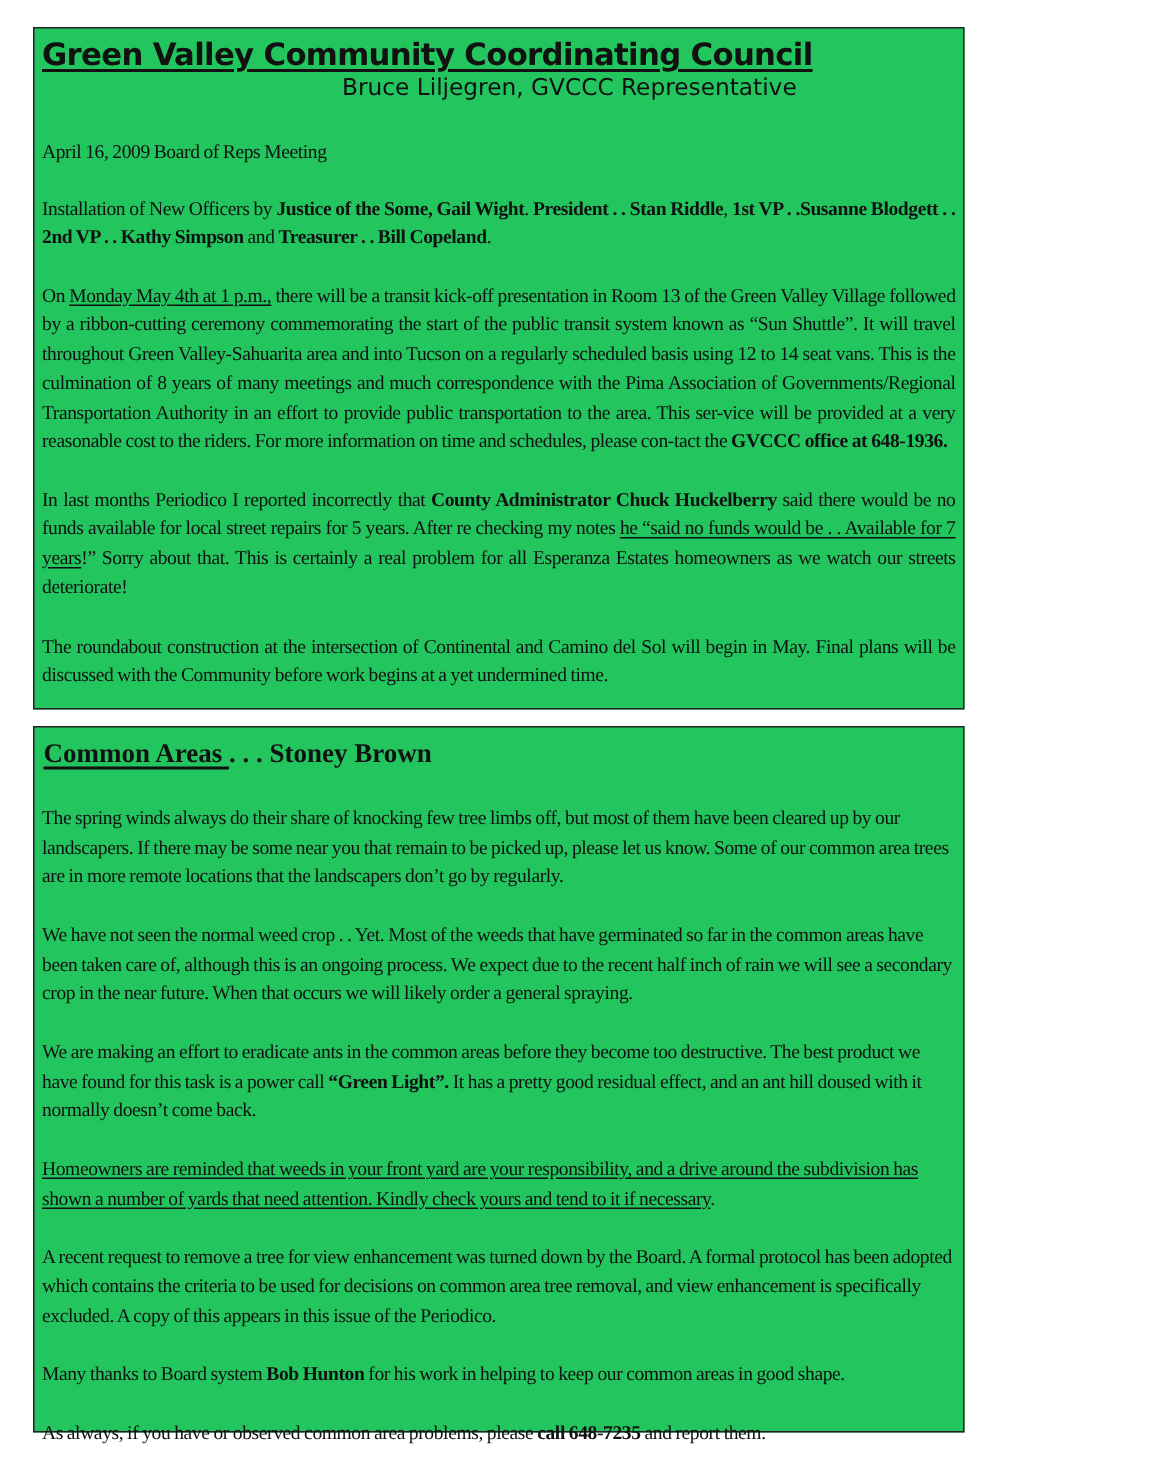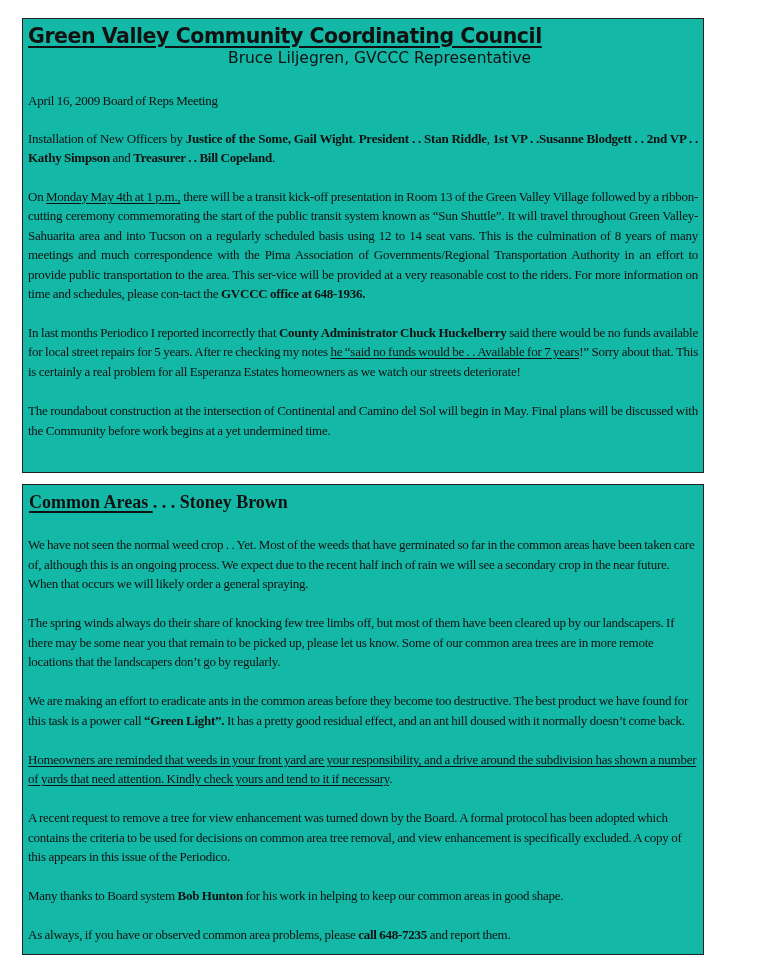--- a/index.html
+++ b/index.html
@@ -11,24 +11,24 @@
       width: 781px;
       height: 977px;
       position: relative;
       overflow: hidden;
       color: #111111;
       font-family: "Liberation Serif", serif;
     }
     .box {
       position: absolute;
       left: 22px;
-      width: 682px;
+      width: 621px;
       border: 1.5px solid #222222;
       box-sizing: border-box;
-      background: #14b8a6;
+      background: #22c55e;
     }
     #box1 { top: 18px; height: 455px; }
     #box2 { top: 484px; height: 471px; }
 
     .council-title {
       position: absolute;
       left: 5px;
       top: 5px;
       margin: 0;
       font-family: "DejaVu Sans", sans-serif;
@@ -104,21 +104,21 @@
     <p class="p-funds"><span>In last months Periodico I reported incorrectly that </span><b>County Administrator Chuck Huckelberry</b><span> said there would be no funds available for local street repairs for 5 years.  After re checking my notes </span><u>he “said no funds would be . . Available for 7 years</u><span>!”  Sorry about that.  This is certainly a real problem for all Esperanza Estates homeowners as we watch our streets deteriorate!</span></p>
 
     <p class="p-roundabout">The roundabout construction at the intersection of Continental and Camino del Sol will begin in May.  Final plans will be discussed with the Community before work begins at a yet undermined time.</p>
   </div>
 </div>
 
 <div class="box" id="box2">
   <h2 class="ca-title"><span class="ca-heading">Common Areas </span><span> . . . Stoney Brown</span></h2>
 
   <div class="body-text">
+    <p>The spring winds always do their share of knocking  few tree limbs off, but most of them have been cleared up by our landscapers.  If there may be some near you that remain to be picked up, please let us know.  Some of our common area trees are in more remote locations that the landscapers don’t go by regularly.</p>
     <p>We have not seen the normal weed crop . . Yet.  Most of the weeds that have germinated so far in the common areas have been taken care of, although this is an ongoing process.  We expect due to the recent half inch of rain we will see a secondary crop in the near future.  When that occurs we will likely order a general spraying.</p>
-    <p>The spring winds always do their share of knocking  few tree limbs off, but most of them have been cleared up by our landscapers.  If there may be some near you that remain to be picked up, please let us know.  Some of our common area trees are in more remote locations that the landscapers don’t go by regularly.</p>
     <p><span>We are making an effort to eradicate ants in the common areas before they become too destructive.  The best product we have found for this task is a power call </span><b>“Green Light”.</b><span>  It has a pretty good residual effect, and an ant hill doused with it normally doesn’t come back.</span></p>
     <p><u>Homeowners are reminded that weeds in your front yard are your responsibility, and a drive around the subdivision has shown a number of yards that need attention.  Kindly check yours and tend to it if necessary</u><span>.</span></p>
     <p>A recent request to remove a tree for view enhancement was turned down by the Board.  A formal protocol has been adopted which contains the criteria to be used for decisions on common area tree removal, and view enhancement is specifically excluded.  A copy of this appears in this issue of the Periodico.</p>
     <p><span>Many thanks to Board system </span><b>Bob Hunton</b><span> for his work in helping to keep our common areas in good shape.</span></p>
     <p><span>As always, if you have or observed common area problems, please </span><b>call 648-7235</b><span> and report them.</span></p>
   </div>
 </div>
 
 </body></html>

